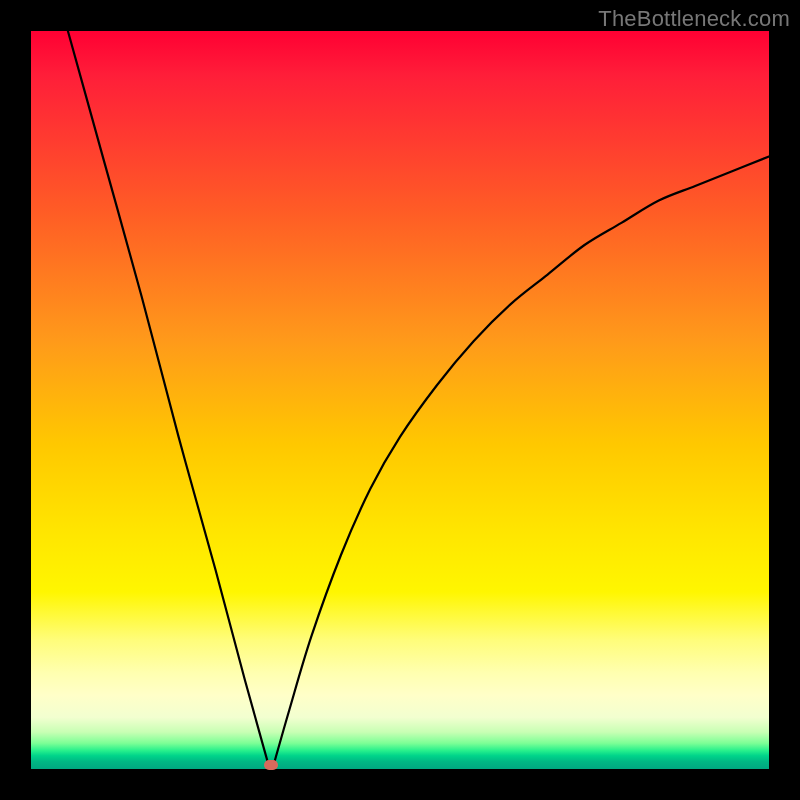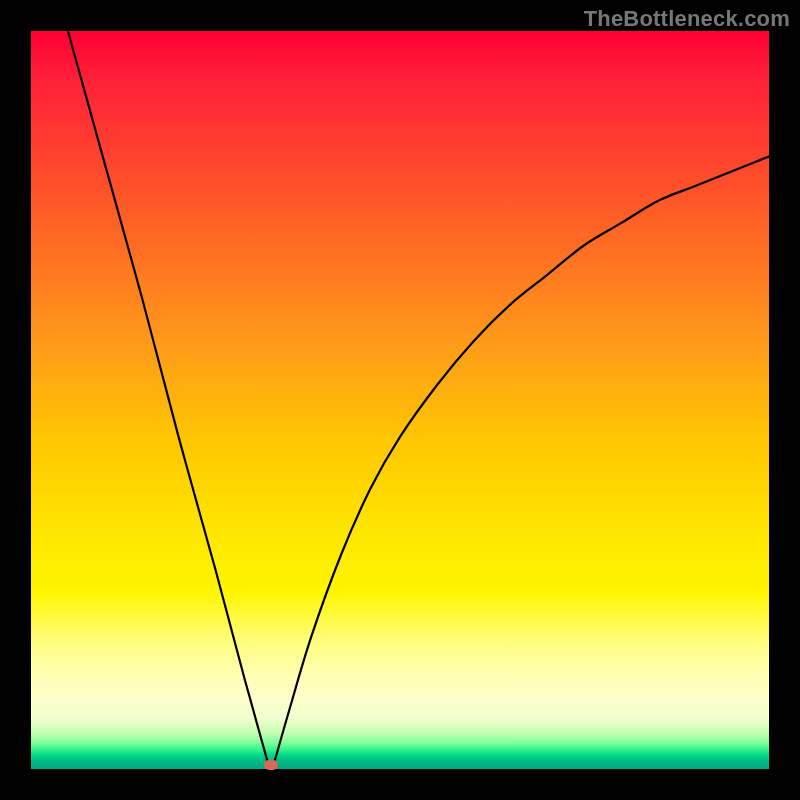--- a/index.html
+++ b/index.html
@@ -37,21 +37,21 @@
       #00b884 99%,
       #00a880 100%
     );
   }
   .watermark {
     position: absolute;
     top: 6px;
     right: 10px;
     color: #777;
     font-size: 22px;
-    font-weight: 700;
+    font-weight: 400;
     letter-spacing: 0.2px;
     user-select: none;
   }
   svg.curve {
     position: absolute;
     left: 0;
     top: 0;
     width: 738px;
     height: 738px;
     overflow: visible;

